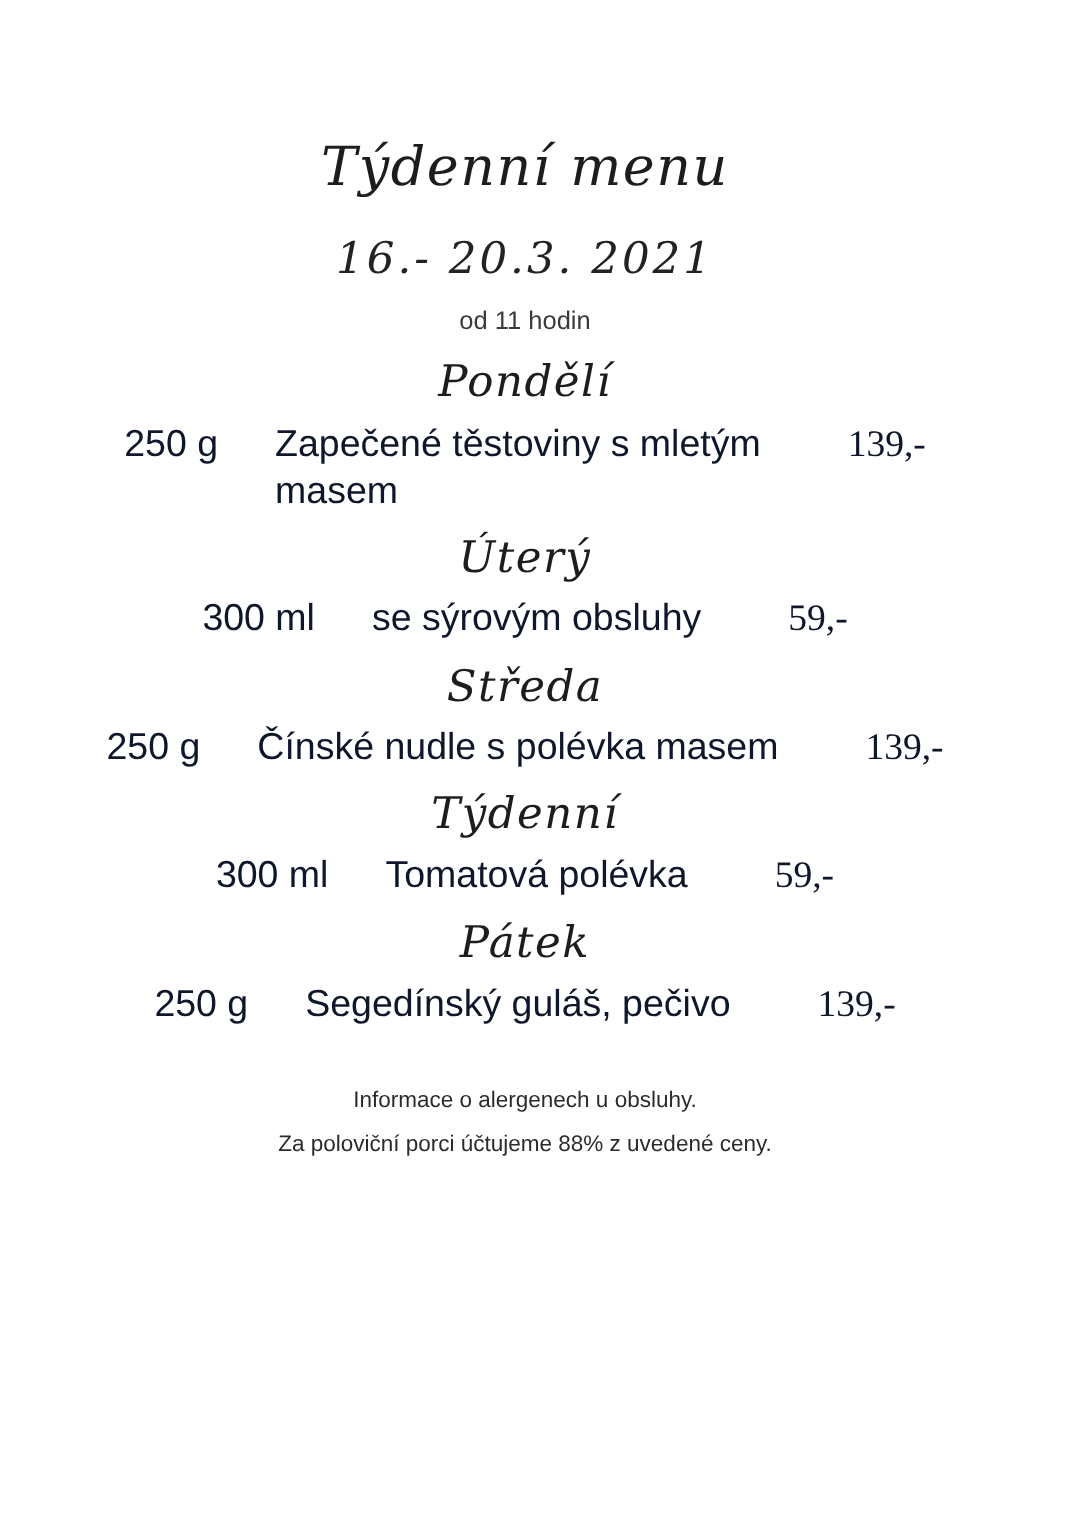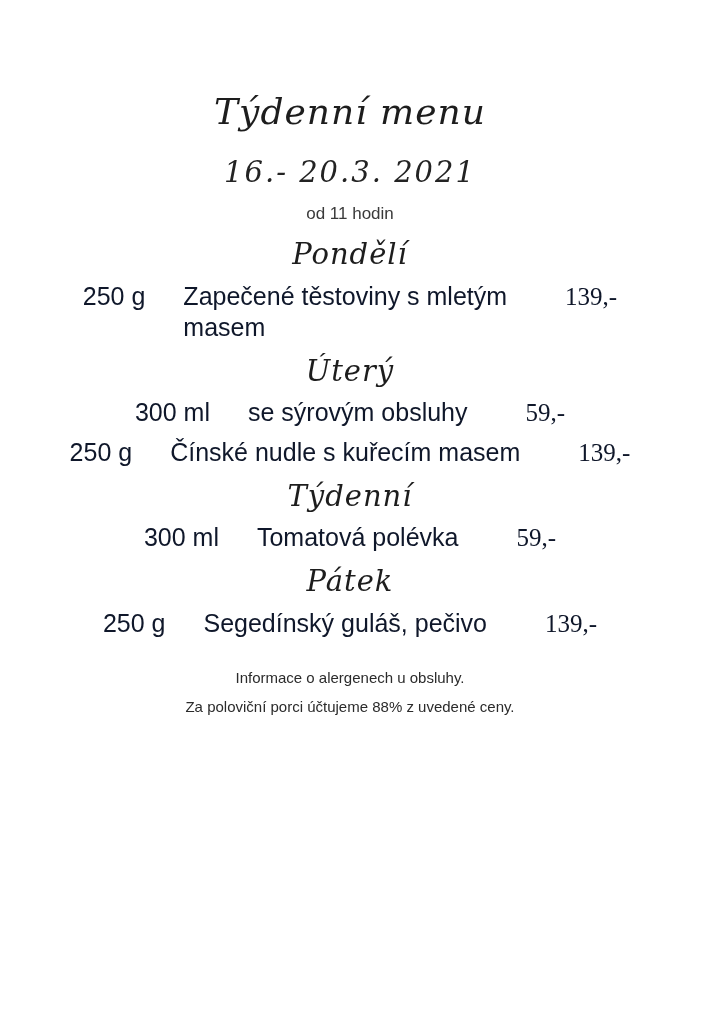--- a/index.html
+++ b/index.html
@@ -76,21 +76,21 @@
     white-space: nowrap;
     margin-left: 58px;
     font-family: Liberation Serif, serif;
   }
   .footer-note {
     font-size: 15px;
     line-height: 1.2;
     color: #2b2b2b;
   }
   .footer-note.first {
-    margin-top: 30px;
+    margin-top: 40px;
   }
   .footer-note.second {
     margin-top: 11px;
   }
 </style>
 </head>
 <body>
 
 <div class="page">
 
@@ -110,24 +110,25 @@
 
   <div class="day-header script">Úterý</div>
   <div class="item-row">
     <span class="item-qty">300 ml</span>
     <span class="item-dish">
       <div>se sýrovým obsluhy</div>
     </span>
     <span class="item-price">59,-</span>
   </div>
 
+  <div class="day-header script">Středa</div>
   <div class="item-row">
     <span class="item-qty">250 g</span>
     <span class="item-dish">
-      <div>Čínské nudle s kuřecím masem</div>
+      <div>Čínské nudle s polévka masem</div>
       <div></div>
     </span>
     <span class="item-price">139,-</span>
   </div>
 
   <div class="day-header script">Týdenní</div>
   <div class="item-row">
     <span class="item-qty">300 ml</span>
     <span class="item-dish">
       <div>Tomatová polévka</div>

